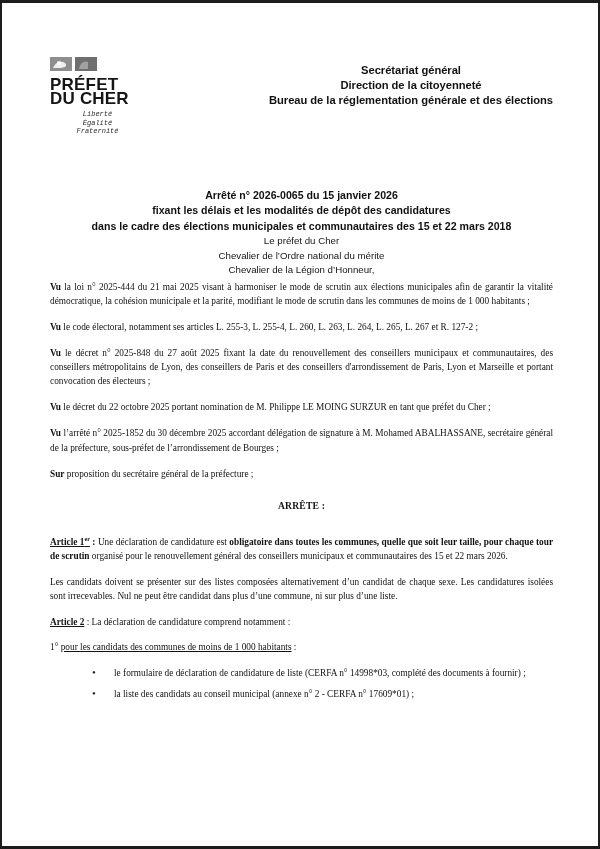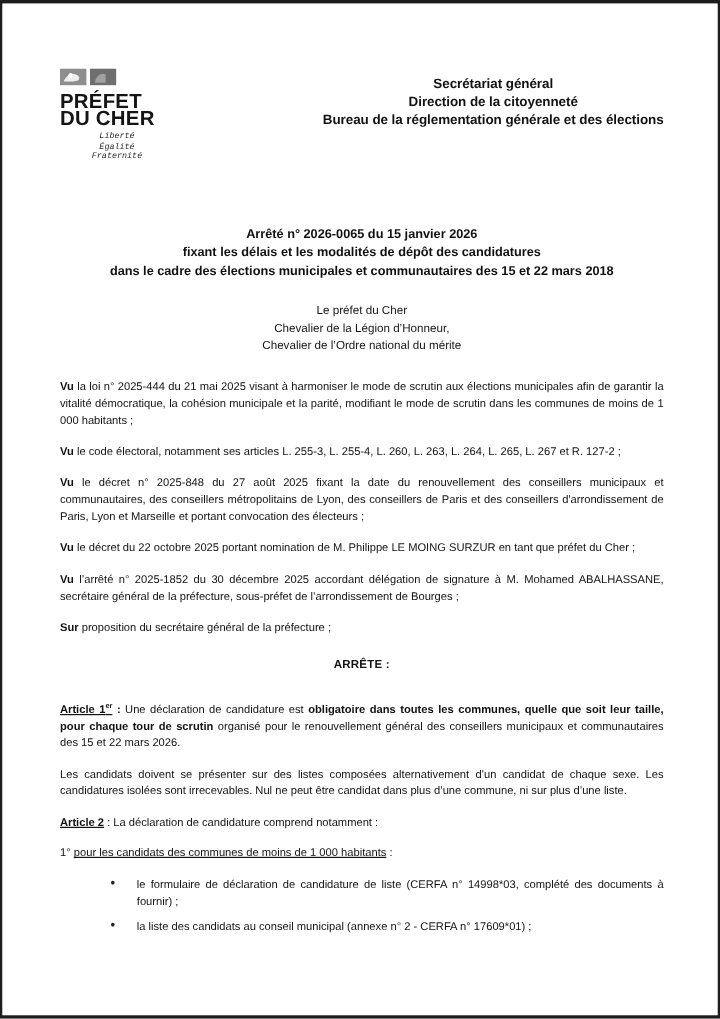--- a/index.html
+++ b/index.html
@@ -81,34 +81,34 @@
   
   .title-block {
     margin-top: 52px;
     text-align: center;
     font-weight: bold;
     font-size: 10.6px;
     line-height: 15.4px;
     color: #111;
   }
   .subject-block {
-    margin-top: 19px;
     text-align: center;
     font-size: 9.7px;
     line-height: 14.6px;
     color: #151515;
   }
 
   
   .body-text {
-    margin-top: 18px;
+    margin-top: 2px;
     font-size: 9.3px;
     line-height: 14.1px;
     text-align: justify;
     color: #121212;
+    font-family: Liberation Serif, serif;
   }
   .body-text p {
     margin: 0 0 12px 0;
   }
   .body-text p.tight {
     margin-bottom: 11px;
   }
   b, .b { font-weight: bold; }
   .u { text-decoration: underline; }
   sup {
@@ -180,22 +180,22 @@
     </div>
 
     <div class="title-block">
       <div>Arrêté n° 2026-0065 du 15 janvier 2026</div>
       <div>fixant les délais et les modalités de dépôt des candidatures</div>
       <div>dans le cadre des élections municipales et communautaires des 15 et 22 mars 2018</div>
     </div>
 
     <div class="subject-block">
       <div>Le préfet du Cher</div>
+      <div>Chevalier de l’Ordre national du mérite</div>
       <div>Chevalier de la Légion d’Honneur,</div>
-      <div>Chevalier de l’Ordre national du mérite</div>
     </div>
 
     <div class="body-text">
 
       <p><b>Vu</b><span> la loi n° 2025-444 du 21 mai 2025 visant à harmoniser le mode de scrutin aux élections municipales afin de garantir la vitalité démocratique, la cohésion municipale et la parité, modifiant le mode de scrutin dans les communes de moins de 1 000 habitants ;</span></p>
 
       <p><b>Vu</b><span> le code électoral, notamment ses articles L. 255-3, L. 255-4, L. 260, L. 263, L. 264, L. 265, L. 267 et R. 127-2 ;</span></p>
 
       <p><b>Vu</b><span> le décret n° 2025-848 du 27 août 2025  fixant la date du renouvellement des conseillers municipaux et communautaires, des conseillers métropolitains de Lyon, des conseillers de Paris et des conseillers d'arrondissement de Paris, Lyon et Marseille et portant convocation des électeurs ;</span></p>
 

